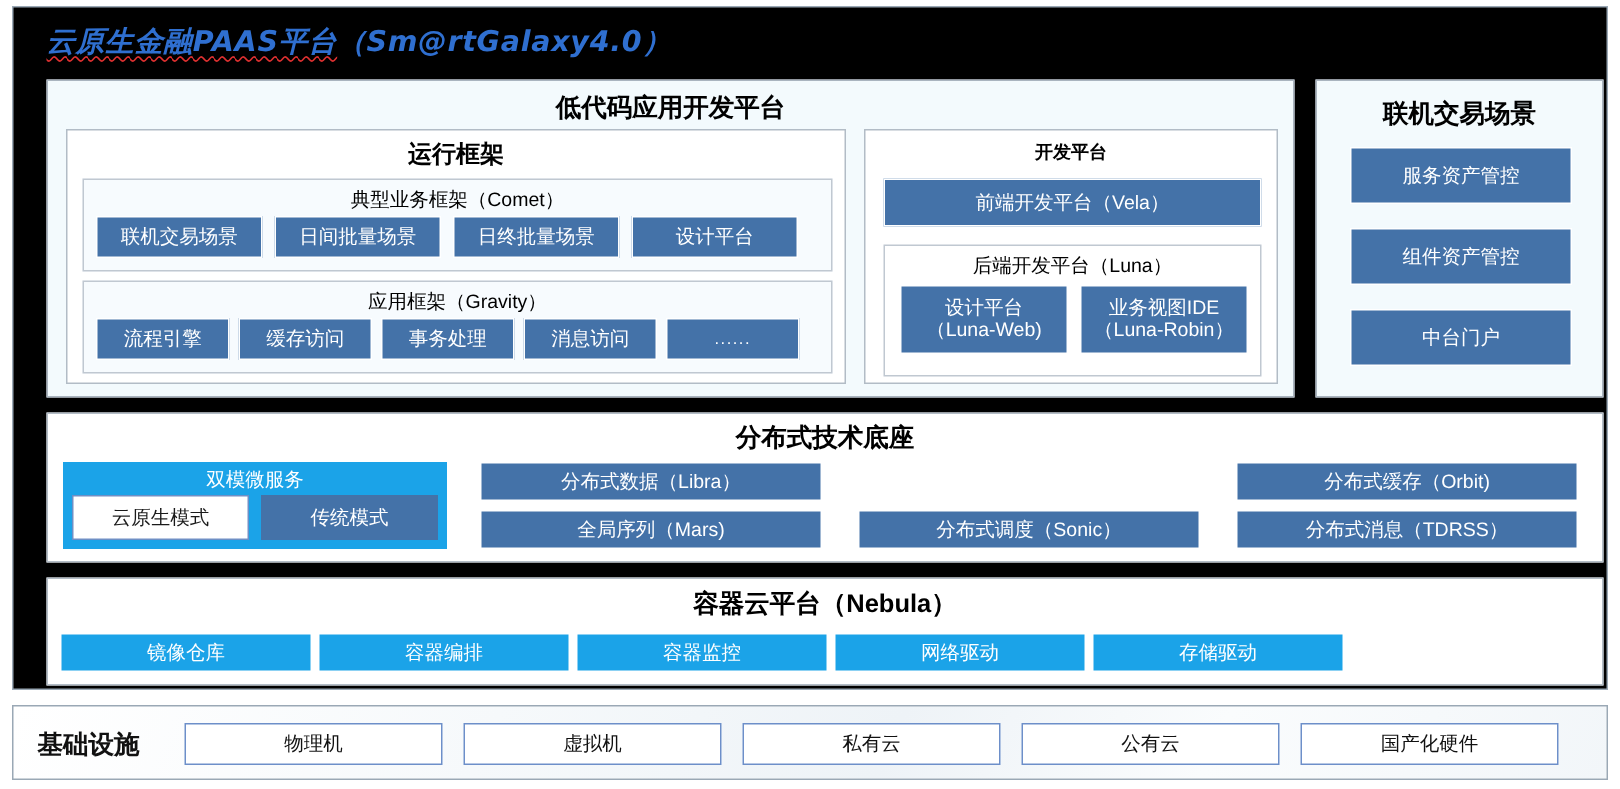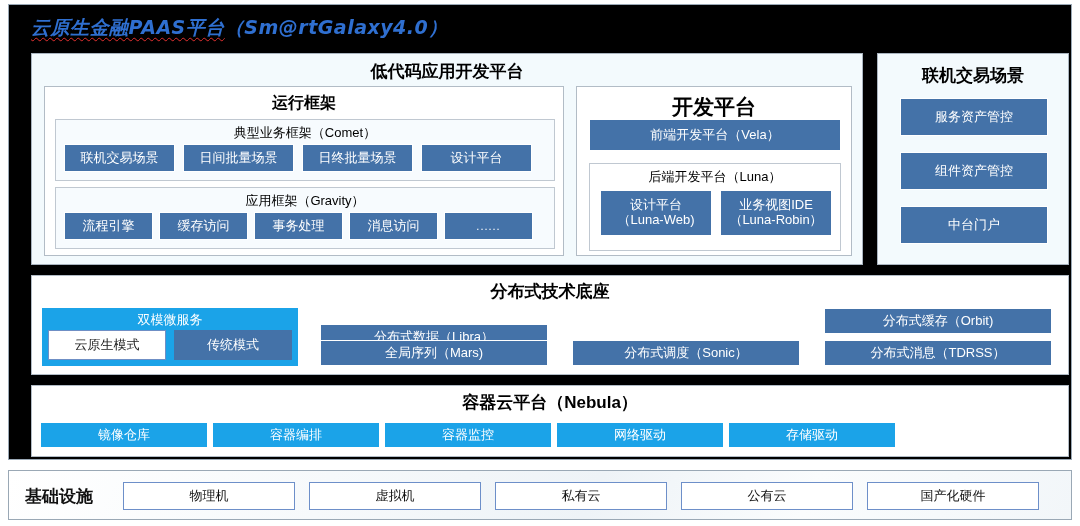--- a/index.html
+++ b/index.html
@@ -75,21 +75,21 @@
   #runframe{left:12px;top:32px;width:520px;height:170px;background:#ffffff;border:1px solid #b2bcc6;}
   #runframe-hdr{position:absolute;left:0;top:6px;width:100%;font-size:16px;}
 
   #comet{left:10px;top:32px;width:500px;height:62px;background:#f7fbfe;border:1px solid #c0c8d1;}
   #comet-hdr{position:absolute;left:0;top:4px;width:100%;font-size:13px;font-weight:normal;}
 
   #gravity{left:10px;top:100px;width:500px;height:62px;background:#f7fbfe;border:1px solid #c0c8d1;}
   #gravity-hdr{position:absolute;left:0;top:4px;width:100%;font-size:13px;font-weight:normal;}
 
   #devplat{left:544px;top:32px;width:276px;height:170px;background:#ffffff;border:1px solid #b2bcc6;}
-  #devplat-hdr{position:absolute;left:0;top:6px;width:100%;font-size:21px;font-family:Liberation Mono, monospace;}
+  #devplat-hdr{position:absolute;left:0;top:6px;width:100%;font-size:12px;font-family:Liberation Mono, monospace;}
   #vela{left:12px;top:32px;width:252px;height:32px;font-size:13px;}
   #luna{left:12px;top:76px;width:252px;height:88px;background:#ffffff;border:1px solid #c0c8d1;}
   #luna-hdr{position:absolute;left:0;top:4px;width:100%;font-size:13px;font-weight:normal;}
 
   
   #midplat{left:868px;top:48px;width:192px;height:212px;}
   #midplat-hdr{position:absolute;left:0;top:10px;width:100%;font-size:17px;}
 
   
   #distbase{left:22px;top:270px;width:1038px;height:100px;background:#ffffff;border:1px solid #b2bcc6;}
@@ -172,21 +172,21 @@
 
     <div class="panel" id="distbase">
       <div class="hdr" id="distbase-hdr">分布式技术底座</div>
 
       <div id="dualmode">
         <div id="dualmode-hdr">双模微服务</div>
         <div class="chip chip-white" style="left:6px;top:22px;width:118px;height:30px;">云原生模式</div>
         <div class="chip" style="left:132px;top:22px;width:118px;height:30px;border:none;">传统模式</div>
       </div>
 
-      <div class="chip" style="left:288px;top:32px;width:228px;height:26px;margin-top:16px;">分布式数据（Libra）</div>
+      <div class="chip" style="left:288px;top:32px;width:228px;height:26px;">分布式数据（Libra）</div>
       <div class="chip" style="left:288px;top:64px;width:228px;height:26px;">全局序列（Mars)</div>
 
       <div class="chip" style="left:540px;top:64px;width:228px;height:26px;">分布式调度（Sonic）</div>
 
       <div class="chip" style="left:792px;top:32px;width:228px;height:26px;">分布式缓存（Orbit)</div>
       <div class="chip" style="left:792px;top:64px;width:228px;height:26px;">分布式消息（TDRSS）</div>
     </div>
 
     <div class="panel" id="contcloud">
       <div class="hdr" id="contcloud-hdr">容器云平台（Nebula）</div>

